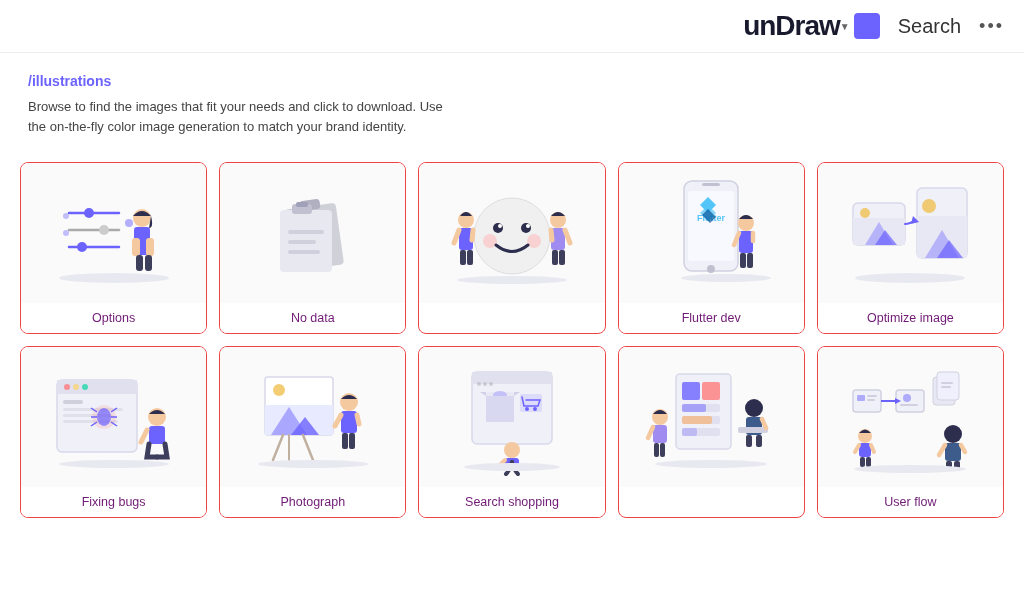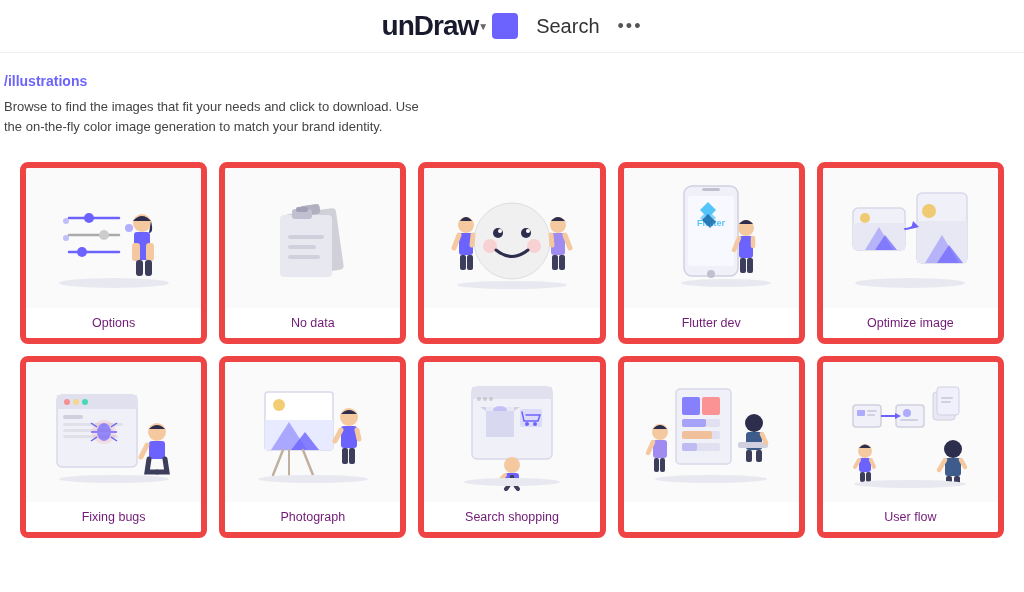--- a/index.html
+++ b/index.html
@@ -8,21 +8,21 @@
       background: #fff;
       color: #333;
       width: 1024px;
       min-height: 592px;
     }
 
     
     .header {
       display: flex;
       align-items: center;
-      justify-content: center;
+      justify-content: flex-end;
       padding: 10px 20px;
       border-bottom: 1px solid #eee;
     }
     .logo {
       font-size: 28px;
       font-weight: 800;
       color: #1a1a2e;
       letter-spacing: -1px;
     }
     .header-right {
@@ -58,21 +58,21 @@
       background: none;
       border: none;
       font-size: 18px;
       color: #555;
       cursor: pointer;
       letter-spacing: 2px;
     }
 
     
     .hero {
-      padding: 20px 20px 10px 4px;
+      padding: 20px 20px 10px 28px;
     }
     .breadcrumb {
       color: #6c63ff;
       font-size: 14px;
       font-weight: 600;
       margin-bottom: 8px;
     }
     .hero-desc {
       font-size: 13px;
       color: #444;
@@ -83,21 +83,21 @@
     
     .grid-section {
       padding: 16px 20px;
     }
     .illustration-grid {
       display: grid;
       grid-template-columns: repeat(5, 1fr);
       gap: 12px;
     }
     .illustration-card {
-      border: 6px solid #ef4444;
+      border: 1px solid #ef4444;
       border-radius: 8px;
       overflow: hidden;
       cursor: pointer;
       transition: box-shadow 0.2s;
       background: #fff;
     }
     .card-image {
       width: 100%;
       height: 140px;
       display: flex;

